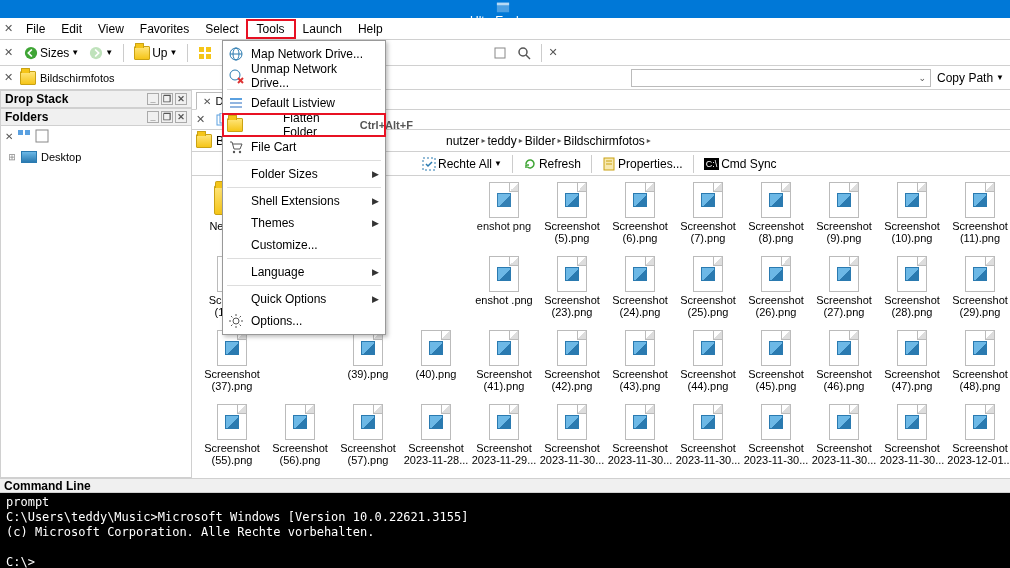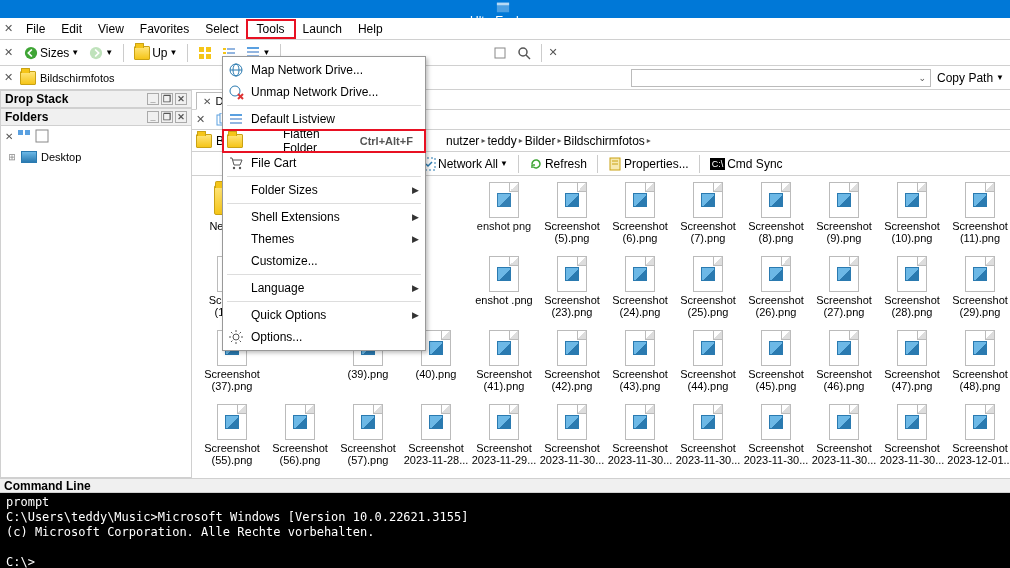--- a/index.html
+++ b/index.html
@@ -66,21 +66,21 @@
 .folderglyph:before{content:"";position:absolute;top:-5px;left:0;width:16px;height:6px;background:#f5c518;border:1px solid #caa213;border-bottom:none;border-radius:2px 2px 0 0;}
 .pngglyph { width:30px;height:36px;border:1px solid #bbb;background:#fff;position:relative; display:flex;align-items:center;justify-content:center;}
 .pngglyph:before{content:"";position:absolute;top:0;right:0;width:8px;height:8px;background:linear-gradient(135deg,#fff 0 50%,#ddd 50%);border-left:1px solid #bbb;border-bottom:1px solid #bbb;}
 .pngglyph .inner{ width:14px;height:14px;border:1px solid #2a7ab0;background:linear-gradient(135deg,#6cb8e6 0 55%,#2a7ab0 55%);}
 
 
 .cmdhdr { height:15px; background:#f0f0f0; border-top:1px solid #d0d0d0;border-bottom:1px solid #d0d0d0;font-weight:bold; padding-left:4px; font-size:12px; display:flex;align-items:center;}
 .cmdbody { height:75px; background:#000; color:#fff; font-family:Consolas,monospace; font-size:12px; padding:2px 6px; white-space:pre; line-height:1.25;}
 
 
-.menu { position:absolute; left:222px; top:56px; width:204px; background:#fff; border:1px solid #999; box-shadow:2px 2px 4px rgba(0,0,0,.25); z-index:50; padding:2px 0;}
+.menu { position:absolute; left:222px; top:40px; width:164px; background:#fff; border:1px solid #999; box-shadow:2px 2px 4px rgba(0,0,0,.25); z-index:50; padding:2px 0;}
 .menu .mrow { display:flex; align-items:center; height:22px; padding:0 6px 0 4px; font-size:12px; gap:6px;}
 .menu .mrow .mic { width:18px;height:18px;display:inline-flex;align-items:center;justify-content:center;}
 .menu .mrow .mlbl { flex:1; }
 .menu .mrow .msc { color:#555; font-size:11px;font-weight:bold;}
 .menu .mrow .arrow { font-size:9px; color:#333; width:8px; text-align:right;}
 .menu hr { border:none; border-top:1px solid #ddd; margin:2px 4px; }
 .menu .mrow.highlight { outline:2px solid #e81123; outline-offset:-1px;gap:40px;}
 
 
 .svgfolder { width:16px;height:14px;background:linear-gradient(#ffe57a,#f5c518);border:1px solid #caa213;border-radius:1px;position:relative;display:inline-block;}
@@ -275,21 +275,21 @@
           <span class="tri">▸</span>
         </span>
     </div>
     <div class="actrow">
       <span style="width:220px"></span>
       <span class="tbtn">
           <svg width="14" height="14" viewBox="0 0 14 14">
             <rect x="1" y="1" width="12" height="12" fill="none" stroke="#2a7ab0" stroke-dasharray="2"></rect>
             <path d="M4 7l2 2 4-4" stroke="#2a7ab0" fill="none" stroke-width="1.5"></path>
           </svg>
-          <span>Network All</span>
+          <span>Rechte All</span>
           <span style="font-size:8px;">▼</span>
         </span>
       <span class="sep"></span>
       <span class="tbtn">
           <svg width="14" height="14" viewBox="0 0 14 14">
             <path d="M3 7a4 4 0 1 1 1.2 2.8" fill="none" stroke="#3fa535" stroke-width="1.5"></path>
             <path d="M3 11V8h3" fill="none" stroke="#3fa535" stroke-width="1.5"></path>
           </svg>
           <span>Refresh</span>
         </span>

